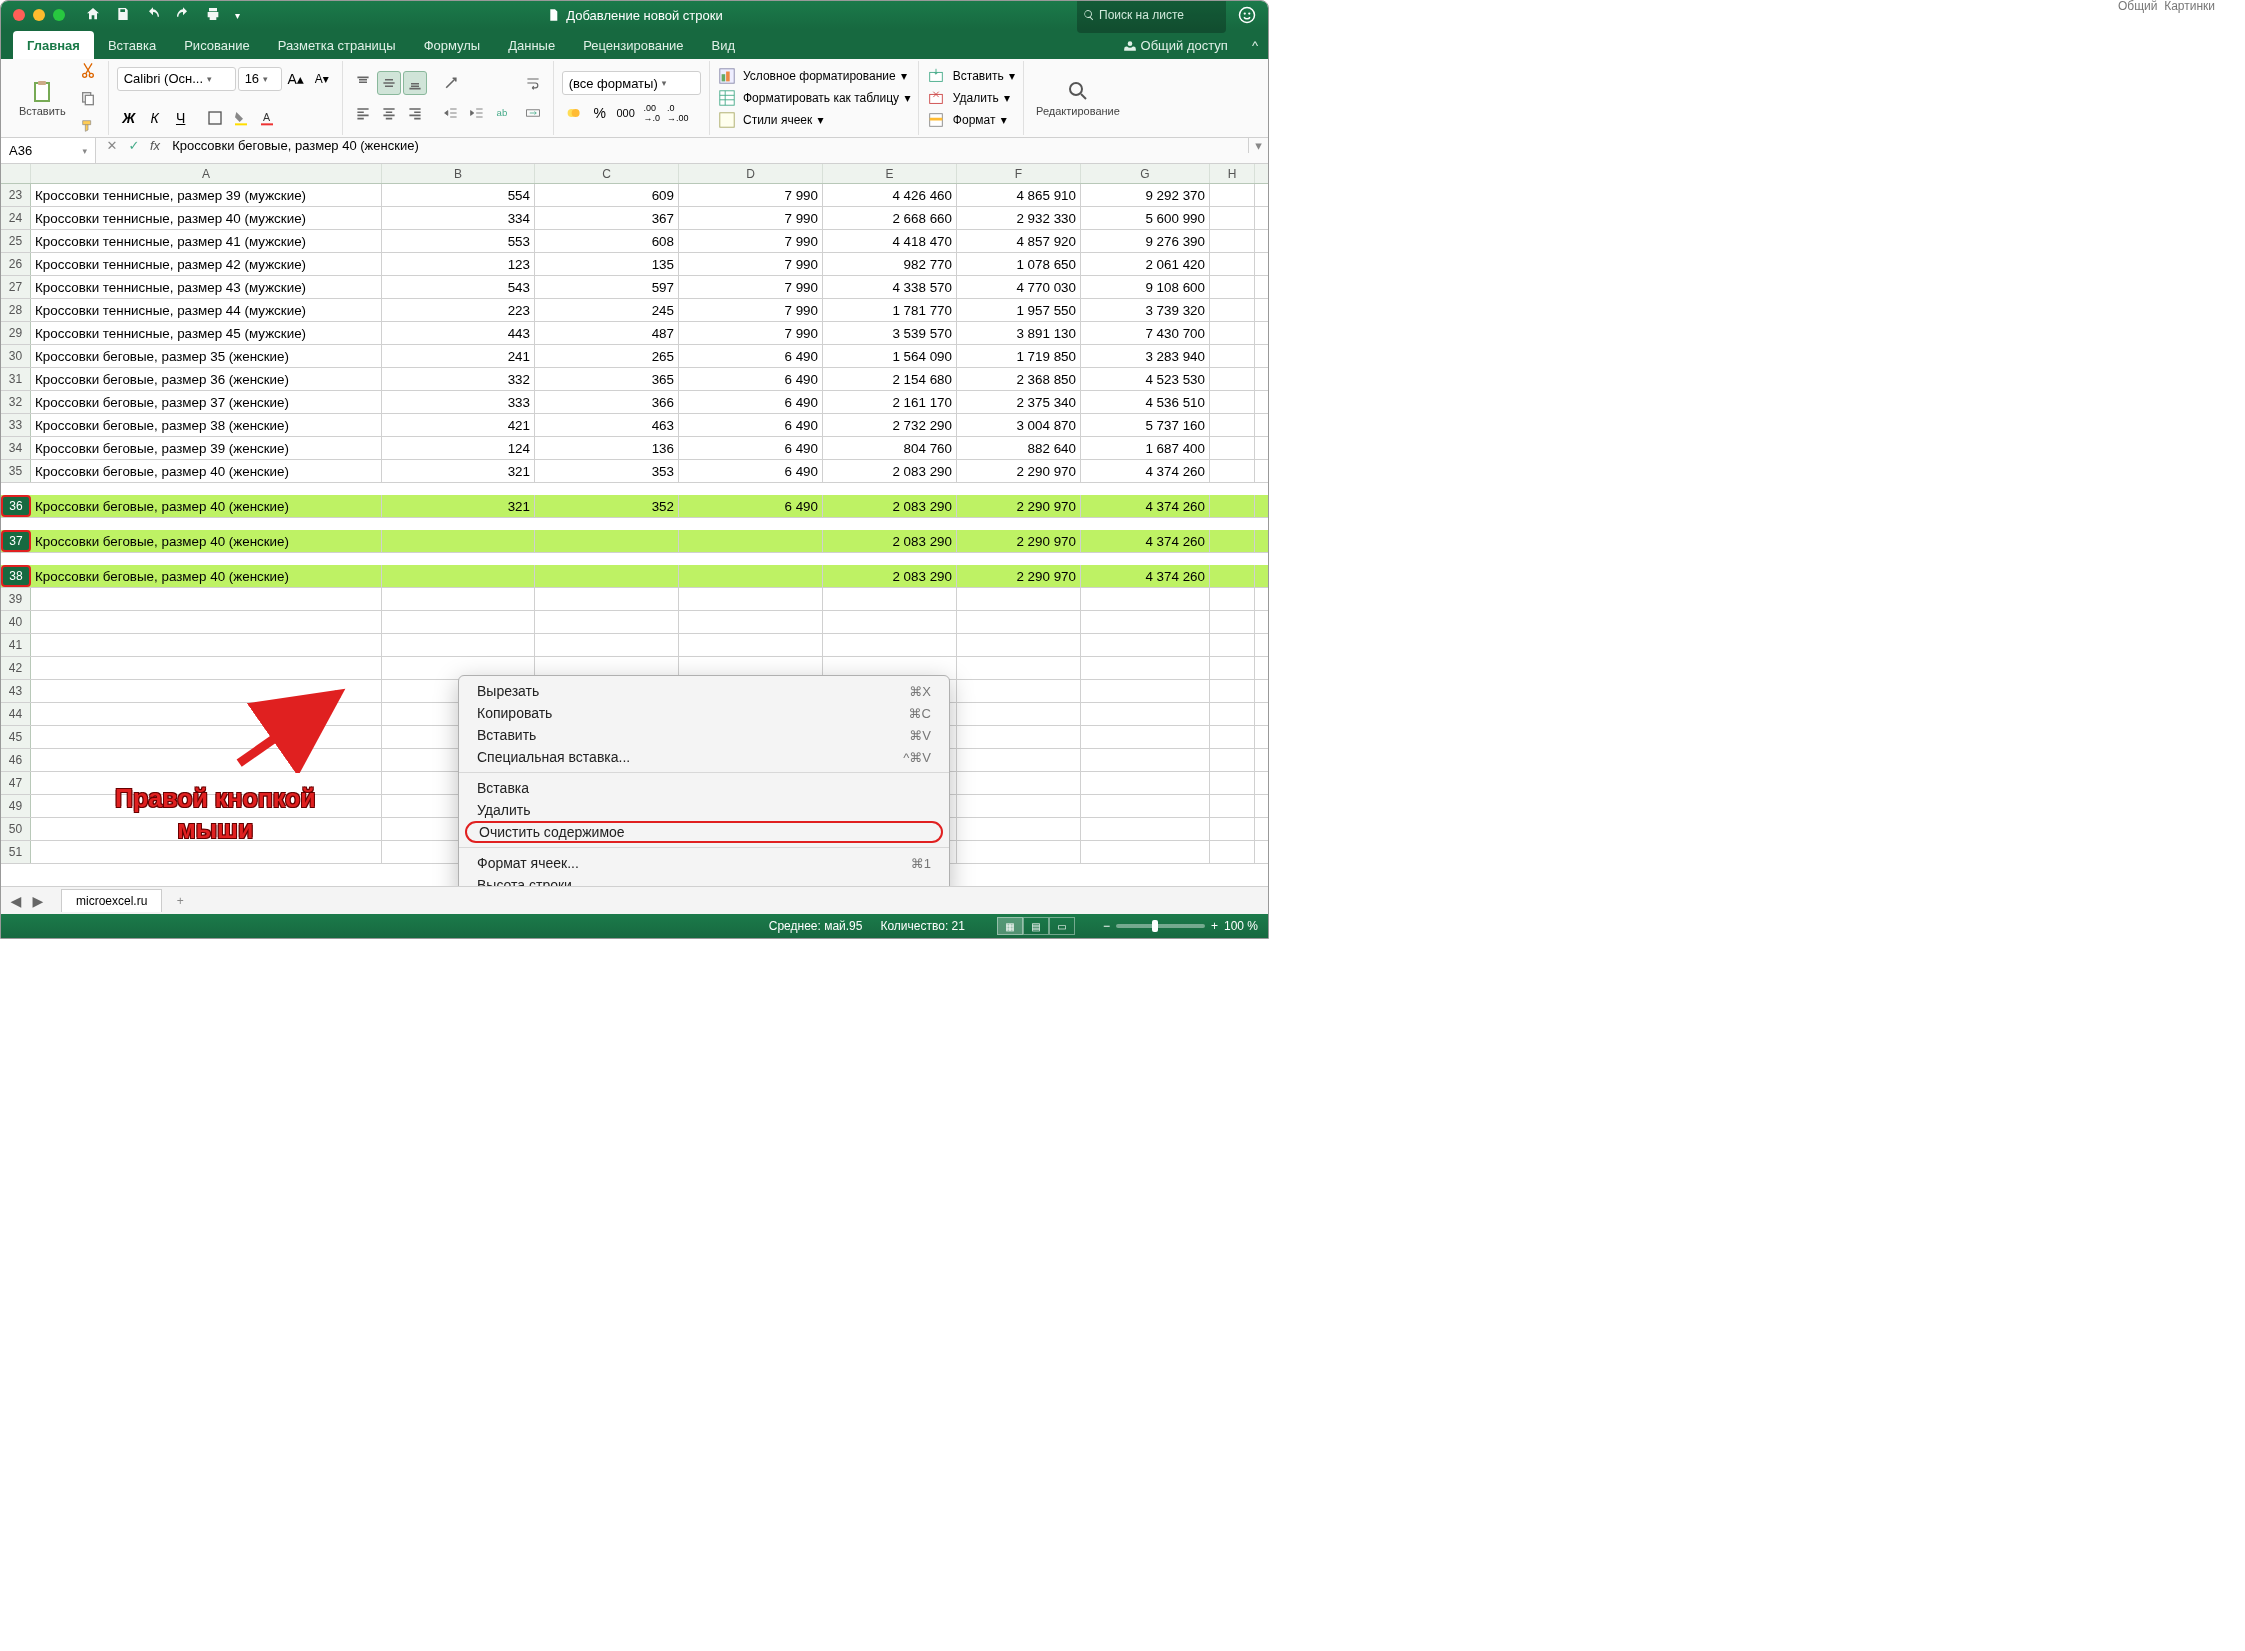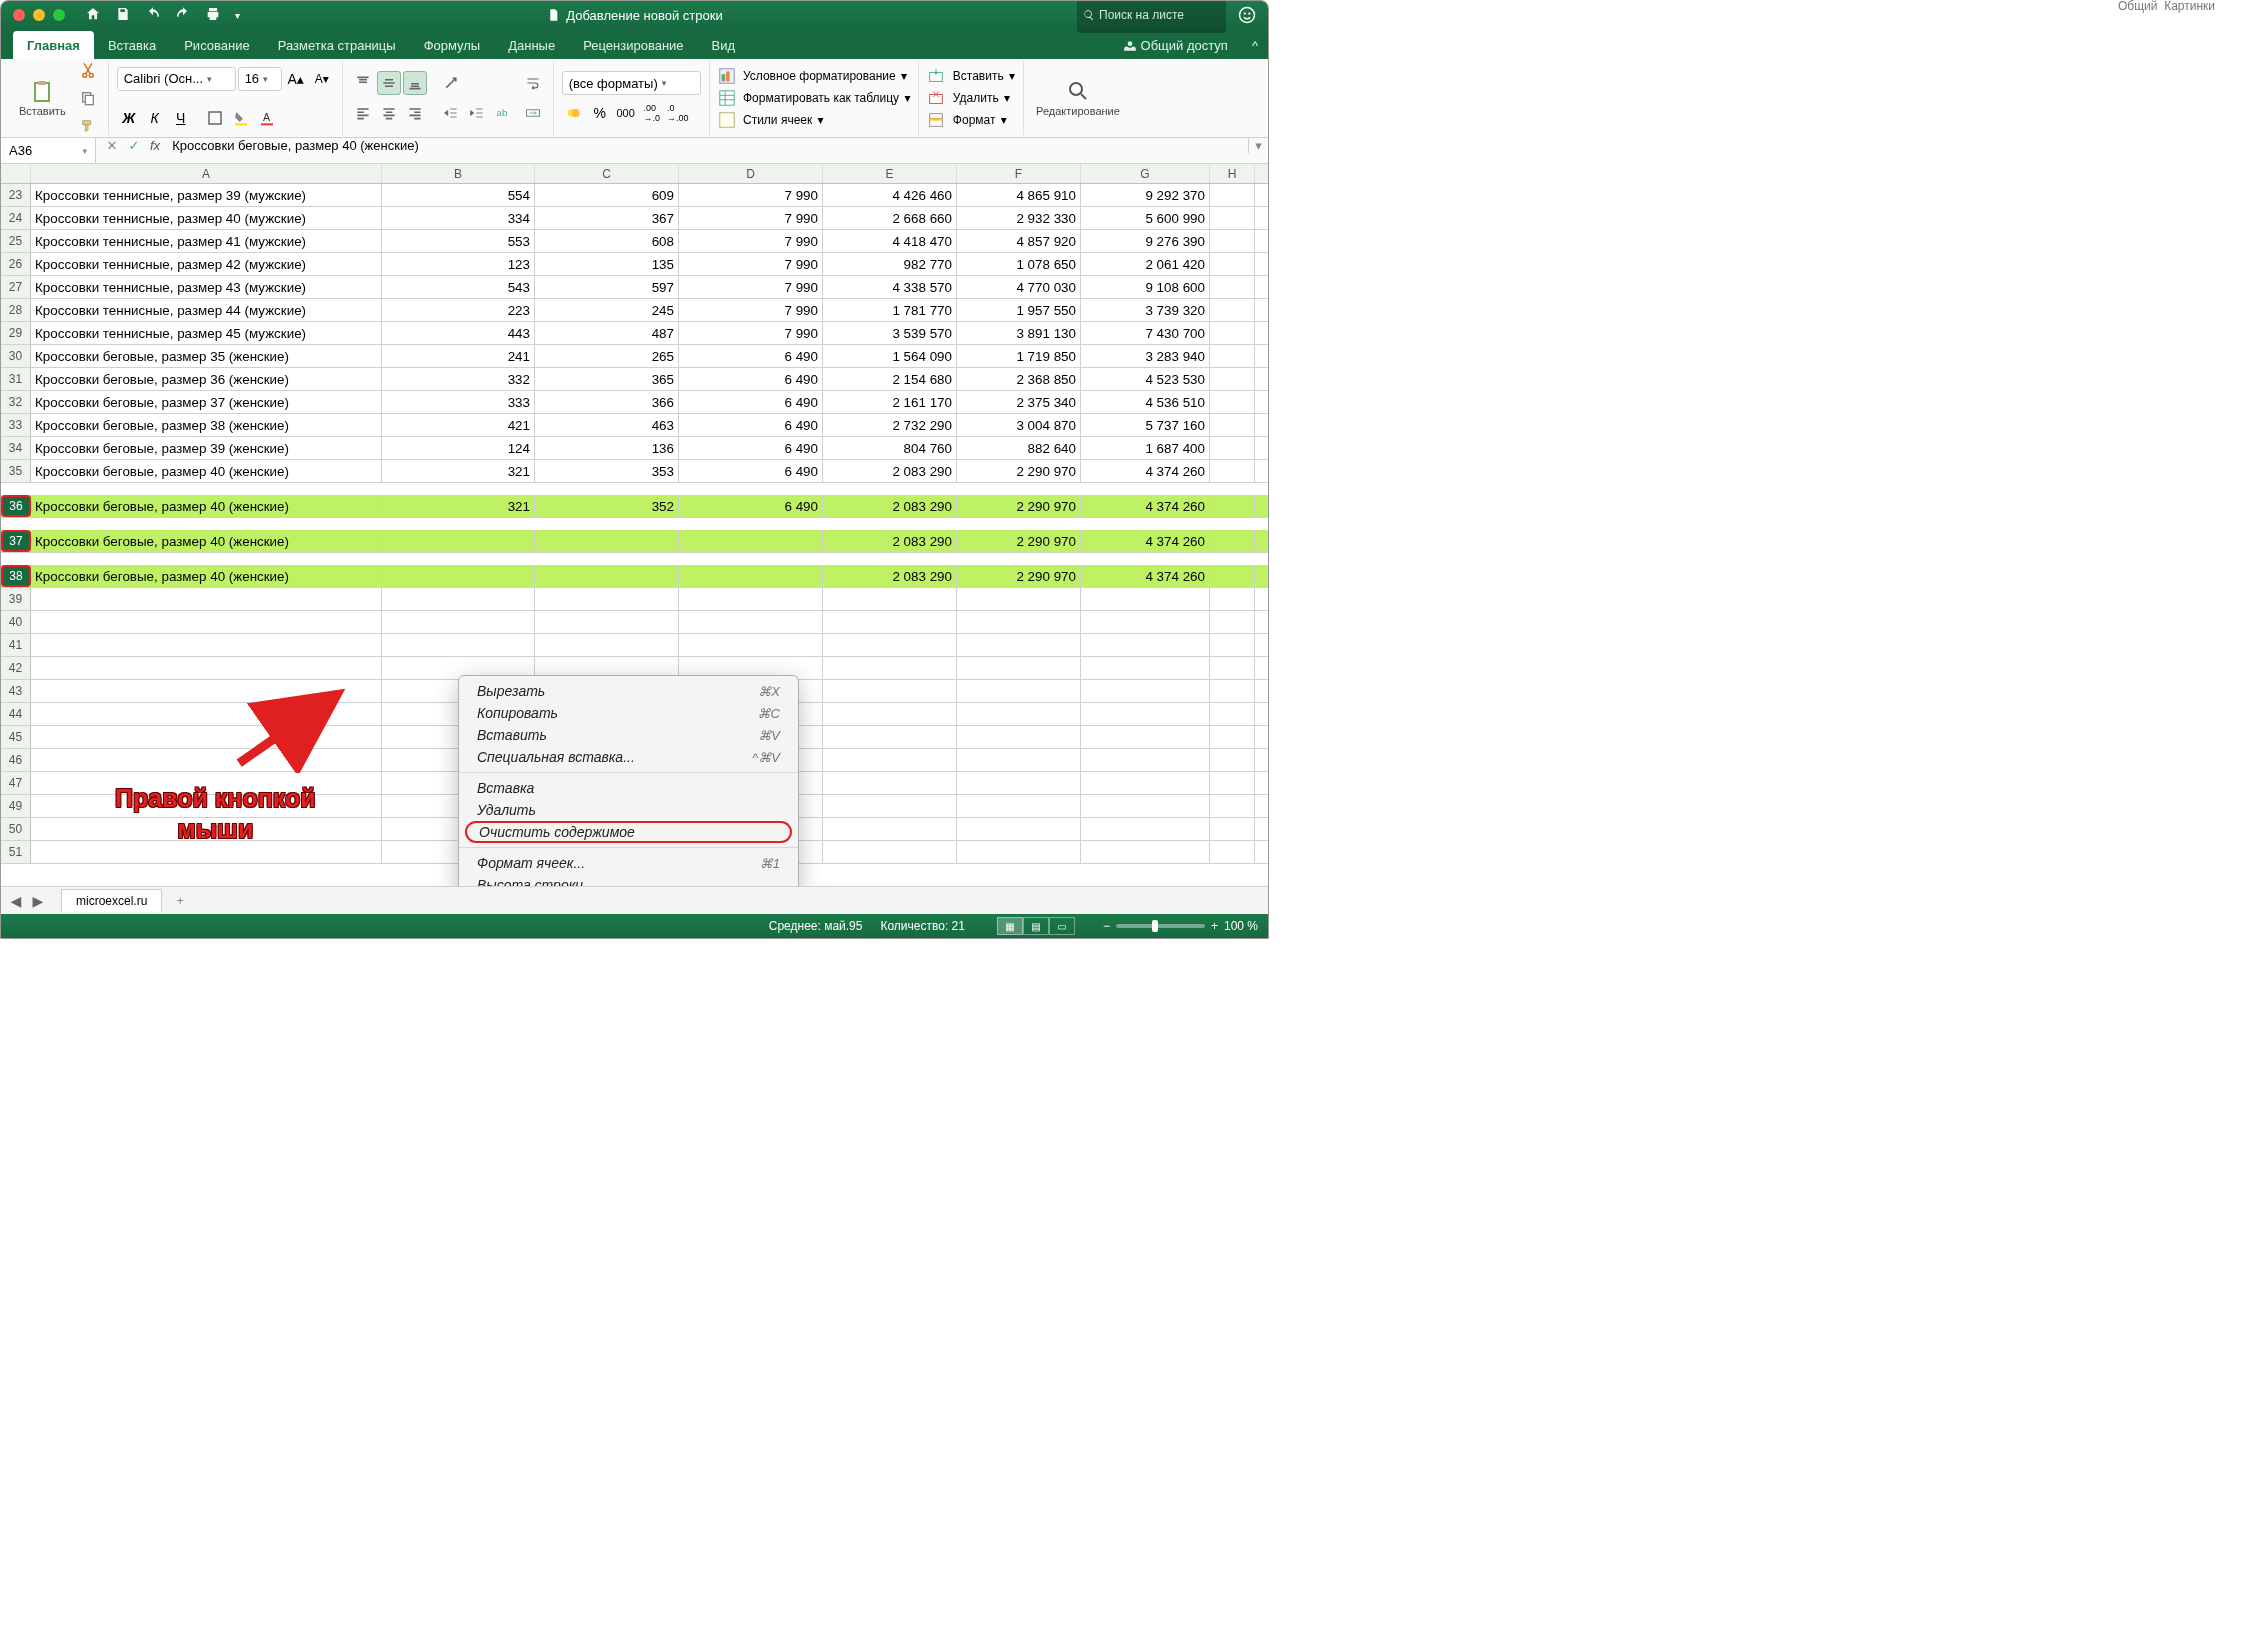--- a/index.html
+++ b/index.html
@@ -47,21 +47,21 @@
 .colhdr{display:flex;height:20px;background:#eef3ee;border-bottom:1px solid #b8c8b8;font-size:12px;color:#555;}
 .ch{display:flex;align-items:center;justify-content:center;border-right:1px solid #d8e0d8;}
 .row{display:flex;height:23px;border-bottom:1px solid #d0d0d0;font-size:13.4px;}
 .row.sel{background:#bef264;margin-top:12px;}
 .row.sel .rh{background:#176940;color:#fff;}
 .rh{width:30px;background:#eef3ee;border-right:1px solid #b8c8b8;display:flex;align-items:center;justify-content:center;font-size:12px;color:#555;flex-shrink:0;}
 .rh.hl{border:2.5px solid #e02020;border-radius:4px;}
 .cell{border-right:1px solid #d0d0d0;display:flex;align-items:center;padding:0 4px;overflow:hidden;white-space:nowrap;}
 .cell.num{justify-content:flex-end;}
 .cA{width:351px;}.cB{width:153px;}.cC{width:144px;}.cD{width:144px;}.cE{width:134px;}.cF{width:124px;}.cG{width:129px;}.cH{width:45px;}
-.contextmenu{position:absolute;left:457px;top:511px;width:341px;background:#f4f4f4;border:1px solid #b0b0b0;border-radius:6px;box-shadow:0 6px 24px rgba(0,0,0,.25);padding:4px 0;font-size:14px;font-style:italic;}
+.contextmenu{position:absolute;left:457px;top:511px;width:492px;background:#f4f4f4;border:1px solid #b0b0b0;border-radius:6px;box-shadow:0 6px 24px rgba(0,0,0,.25);padding:4px 0;font-size:14px;}
 .cm-item{padding:3px 18px;display:flex;justify-content:space-between;align-items:center;color:#222;}
 .cm-item.hl{border:2.5px solid #e02020;border-radius:14px;margin:0 6px;padding:1px 12px;}
 .cm-sc{color:#777;font-size:13px;}
 .cm-sep{height:1px;background:#d8d8d8;margin:4px 0;}
 .annotation{position:absolute;left:114px;top:619px;font-size:25px;font-weight:800;color:#e02020;text-shadow:1px 1px 0 #600,-1px -1px 0 #600,1px -1px 0 #600,-1px 1px 0 #600;text-align:center;line-height:1.25;}
 .arrow{position:absolute;left:228px;top:520px;}
 .tabbar{height:28px;display:flex;align-items:center;border-top:1px solid #d0d0d0;background:#f4f4f4;font-size:12px;}
 .tabnav{display:flex;gap:0;padding:0 4px;}
 .tabnav span{width:22px;text-align:center;color:#666;font-size:14px;}
 .sheettab{background:#fff;border:1px solid #ccc;border-bottom:none;padding:4px 14px;margin-left:8px;}

